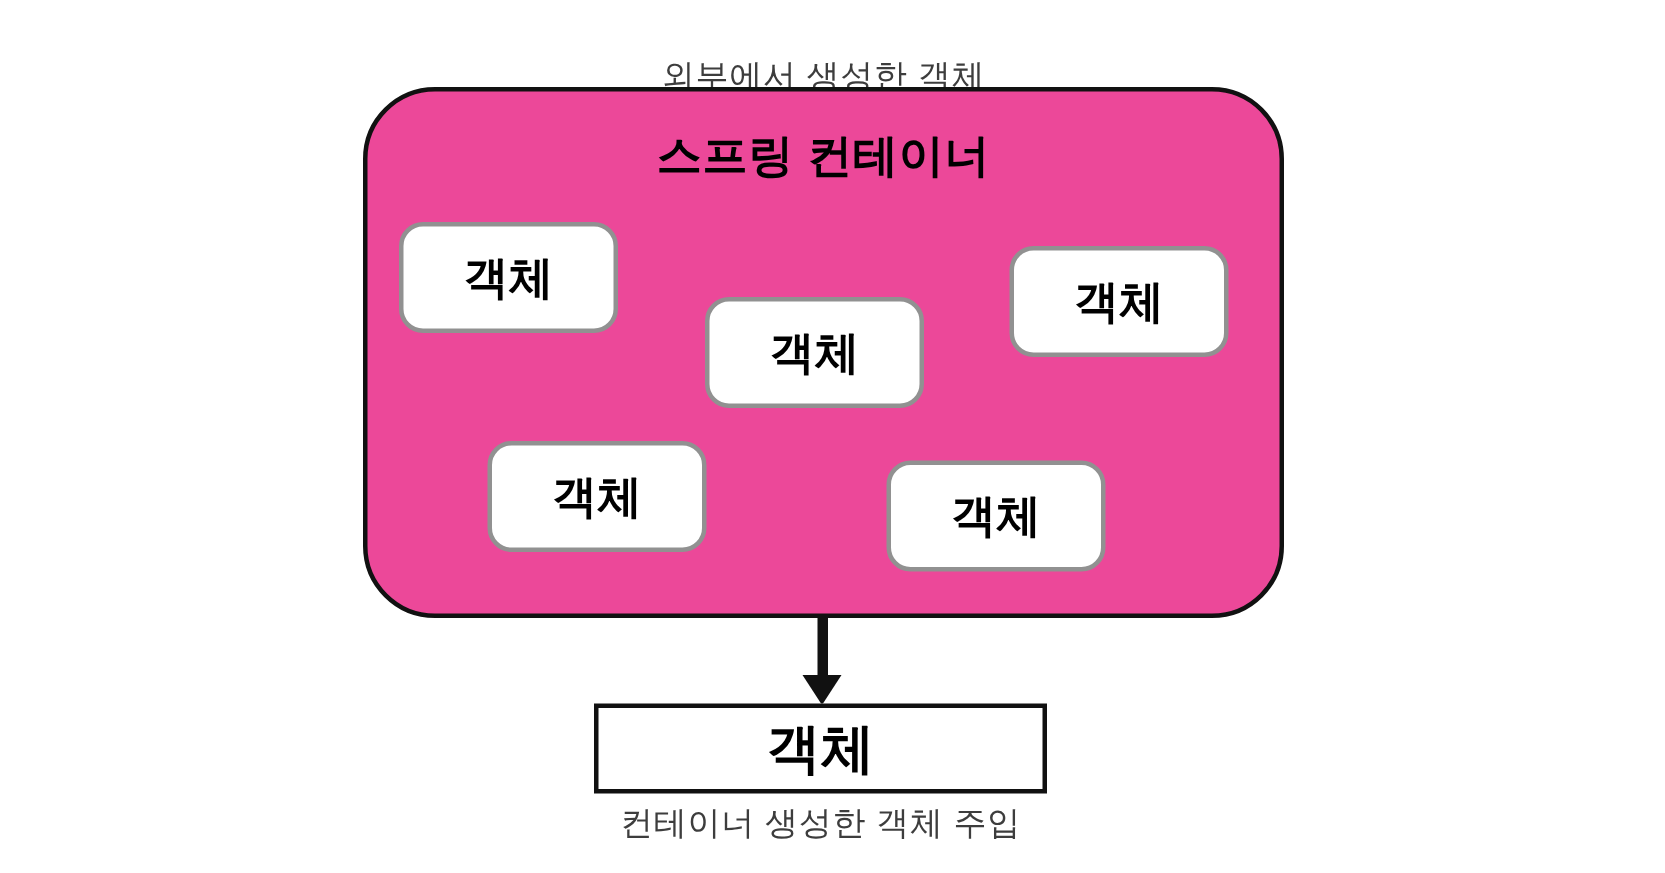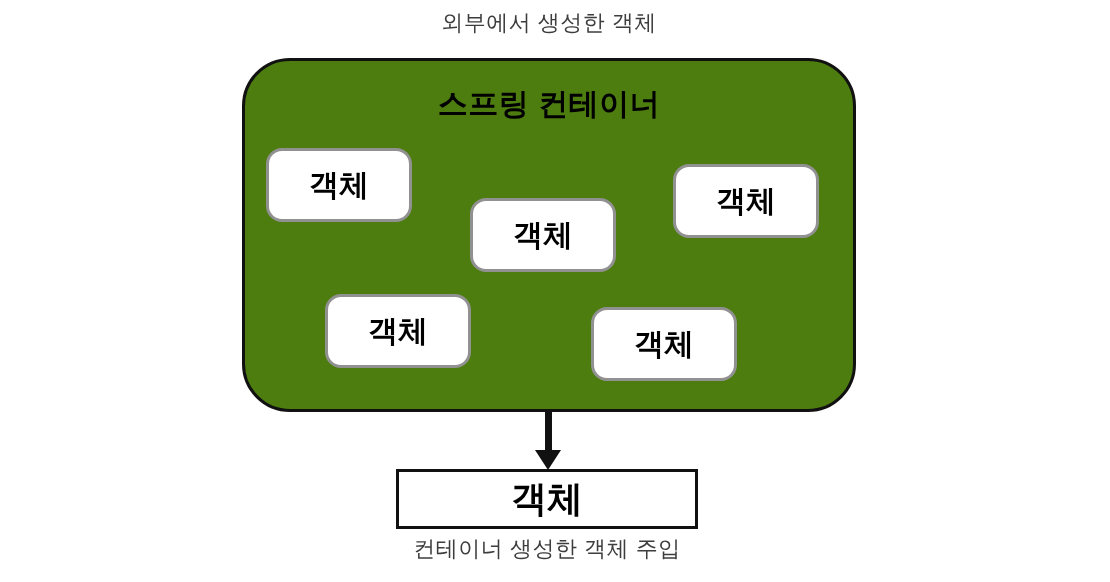--- a/index.html
+++ b/index.html
@@ -20,37 +20,37 @@
     display: flex;
     justify-content: center;
     white-space: nowrap;
     color: #3d3d3d;
     font-size: 22px;
     letter-spacing: 0.5px;
   }
   .caption.top {
     left: 242px;
     width: 614px;
-    top: 8px;
+    top: 36px;
   }
   .caption.bottom {
     left: 396px;
     width: 302px;
     top: 534px;
   }
   .spring-container {
     position: absolute;
     left: 242px;
     top: 58px;
     width: 614px;
     height: 354px;
     border: 3px solid #111111;
     border-radius: 48px;
     box-sizing: border-box;
-    background: #4d7c0f;
+    background: #ec4899;
   }
   .spring-title {
     position: absolute;
     left: 0;
     right: 0;
     top: 23px;
     text-align: center;
     font-size: 30px;
     font-weight: bold;
     color: #000000;

